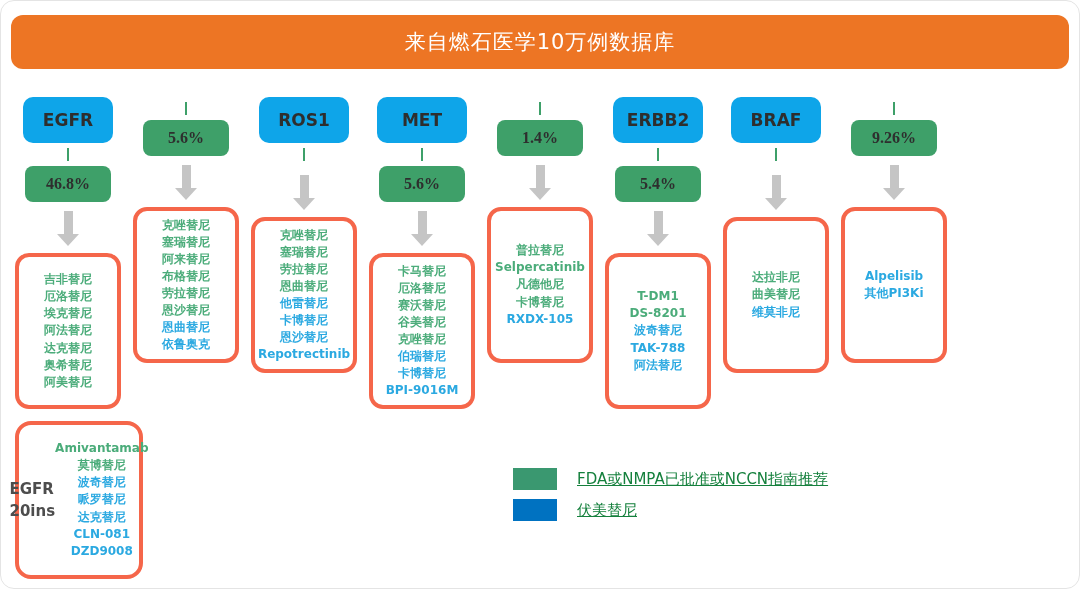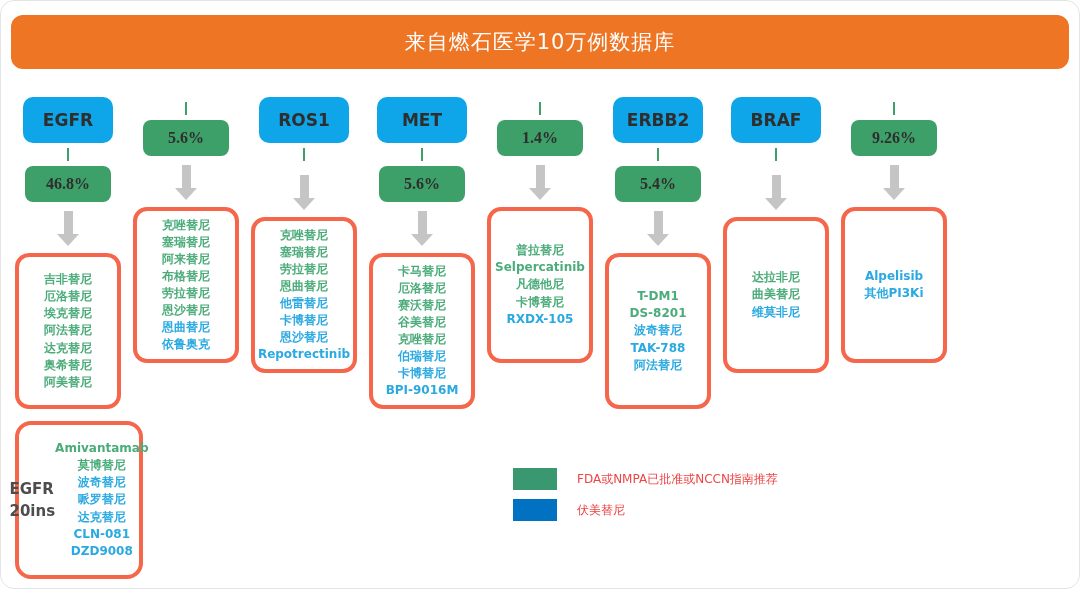--- a/index.html
+++ b/index.html
@@ -44,21 +44,21 @@
              justify-content:center;padding:20px 3px;}
   .extra-title{font-size:15px;font-weight:bold;color:#4d4d4d;line-height:1.5;}
 
   
   .legend{position:absolute;left:512px;top:467px;display:flex;
           flex-direction:column;gap:9px;}
   .legend-row{display:flex;align-items:center;gap:20px;}
   .swatch{width:44px;height:22px;}
   .swatch-approved{background:#3A9870;}
   .swatch-trial{background:#0072C1;}
-  .legend-label{font-size:12px;color:#ef4444;}
+  .legend-label{font-size:15px;color:#15803d;text-decoration:underline;}
 </style>
 </head>
 <body>
 
 <div id="page">
 
   <div class="titlebar">
     <span>来自燃石医学10万例数据库</span>
   </div>
 

